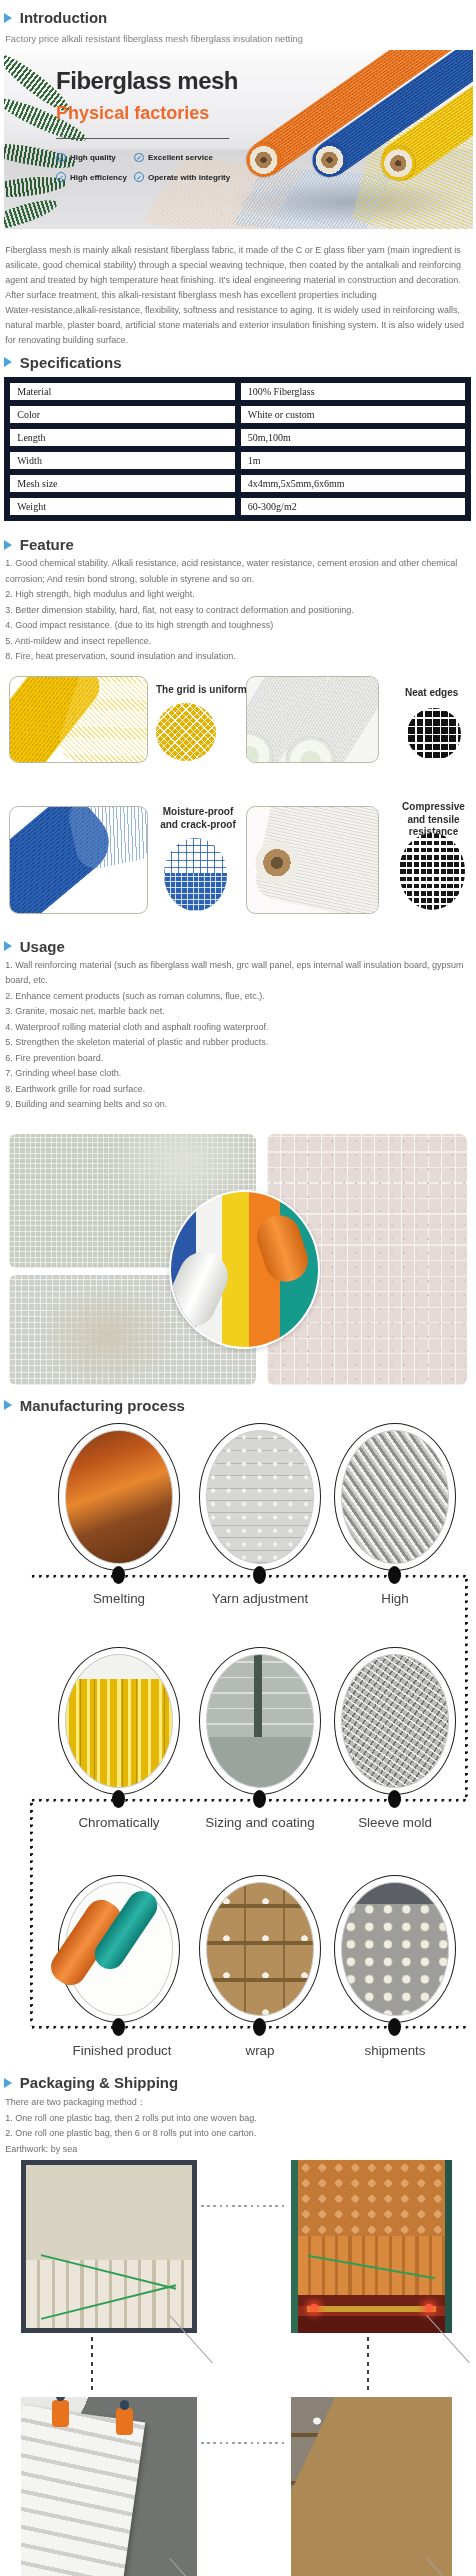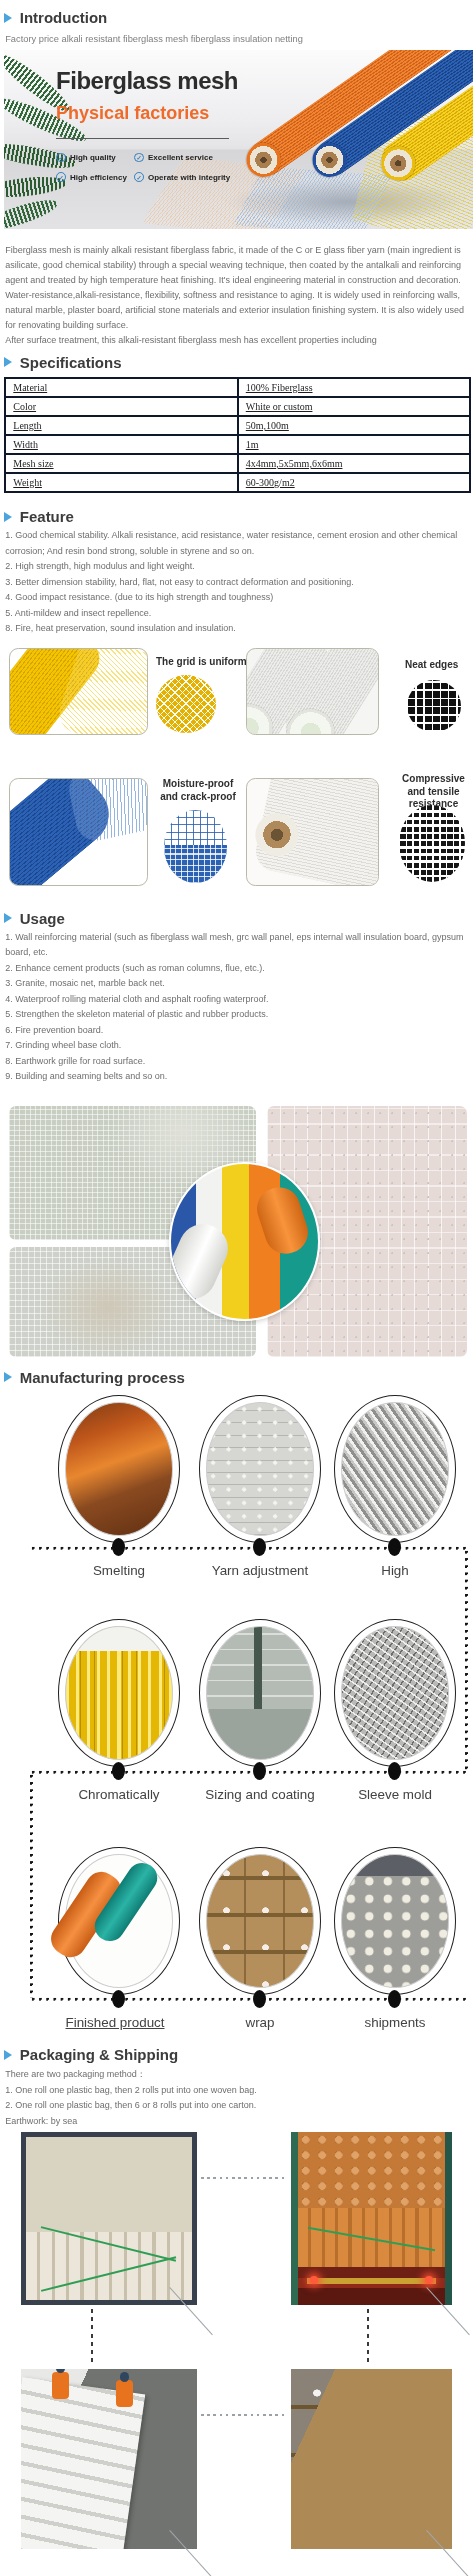--- a/index.html
+++ b/index.html
@@ -45,21 +45,21 @@
   .sheet{position:absolute;opacity:.85;border-radius:4.1px;}
   .sh1{left:155px;top:113px;width:129px;height:67px;transform:skewX(-28deg) rotate(6deg);
        background:repeating-linear-gradient(100deg,rgba(235,200,165,.9) 0 1px,rgba(255,255,255,.1) 1px 3.1px);}
   .sh2{left:242px;top:121px;width:134px;height:59px;transform:skewX(-24deg) rotate(4deg);
        background:repeating-linear-gradient(100deg,rgba(150,185,225,.85) 0 1px,rgba(255,255,255,.1) 1px 3.1px);}
   .sh3{left:361px;top:62px;width:118px;height:124px;transform:rotate(14deg);
        background:repeating-linear-gradient(8deg,rgba(226,205,70,.9) 0 1px,rgba(255,255,255,.12) 1px 3.1px);}
   
   .spec{width:467px;margin:6.2px 0 0 4.1px;border-collapse:collapse;font-family:"Liberation Serif",serif;
         font-size:10px;color:#1e1e1e;}
-  .spec td{border:2px solid #0f172a;height:17px;padding:0 0 0 7.2px;text-decoration:underline;}
+  .spec td{border:6px solid #0f172a;height:17px;padding:0 0 0 7.2px;}
   .spec td.k{width:50%;}
   
   .featgrid{position:relative;height:245px;margin-top:8.2px;}
   .fcard{position:absolute;border:0.5px solid #b9b9a9;border-radius:9.3px;overflow:hidden;background:#fff;}
   .flabel{position:absolute;font-size:10px;font-weight:600;color:#2e2e2e;line-height:12.4px;}
   .foval{position:absolute;border-radius:50%;overflow:hidden;}
   .ov-yellow{background-color:#e4b100;
      background-image:repeating-linear-gradient(45deg,rgba(255,255,255,.95) 0 1px,rgba(0,0,0,0) 1px 5.2px),
                       repeating-linear-gradient(-45deg,rgba(255,255,255,.95) 0 1px,rgba(0,0,0,0) 1px 5.2px);}
   .ov-bw{background-color:#111;
@@ -231,22 +231,22 @@
         </div>
       <div class="b-item">
           <span class="chk">✓</span>
           <span>Operate with integrity</span>
         </div>
     </div>
   </div>
 
   <div class="para">
     <p>Fiberglass mesh is mainly alkali resistant fiberglass fabric, it made of the C or E glass fiber yarn (main ingredient is asilicate, good chemical stability) through a special weaving technique, then coated by the antalkali and reinforcing agent and treated by high temperature heat finishing. It's ideal engineering material in construction and decoration.</p>
+    <p>After surface treatment, this alkali-resistant fiberglass mesh has excellent properties including</p>
     <p>Water-resistance,alkali-resistance, flexibility, softness and resistance to aging. It is widely used in reinforcing walls, natural marble, plaster board, artificial stone materials and exterior insulation finishing system. It is also widely used for renovating building surface.</p>
-    <p>After surface treatment, this alkali-resistant fiberglass mesh has excellent properties including</p>
   </div>
 
   <div class="sec" style="margin-top:6px;">
     <span class="tri"></span>
     <h2>Specifications</h2>
   </div>
   <table class="spec">
     <tbody>
       <tr>
           <td class="k">Material</td>
@@ -394,21 +394,21 @@
     <div class="poval" style="left:199px;top:458px;">
         <div class="ph ph8"></div>
       </div>
     <div class="poval" style="left:334px;top:458px;">
         <div class="ph ph9"></div>
       </div>
     <div class="pline" style="top:608px;"></div>
     <div class="pnode" style="left:112px;top:601px;"></div>
     <div class="pnode" style="left:253px;top:601px;"></div>
     <div class="pnode" style="left:388px;top:601px;"></div>
-    <div class="plabel" style="left:53px;top:626px;text-decoration:underline;">Finished product</div>
+    <div class="plabel" style="left:60px;top:626px;">Finished product</div>
     <div class="plabel" style="left:198px;top:626px;">wrap</div>
     <div class="plabel" style="left:333px;top:626px;">shipments</div>
   </div>
 
   <div class="sec" style="margin-top:7.2px;">
     <span class="tri"></span>
     <h2>Packaging &amp; Shipping</h2>
   </div>
   <div class="list" style="margin-top:4.1px;">
     <div>There are two packaging method：</div>

